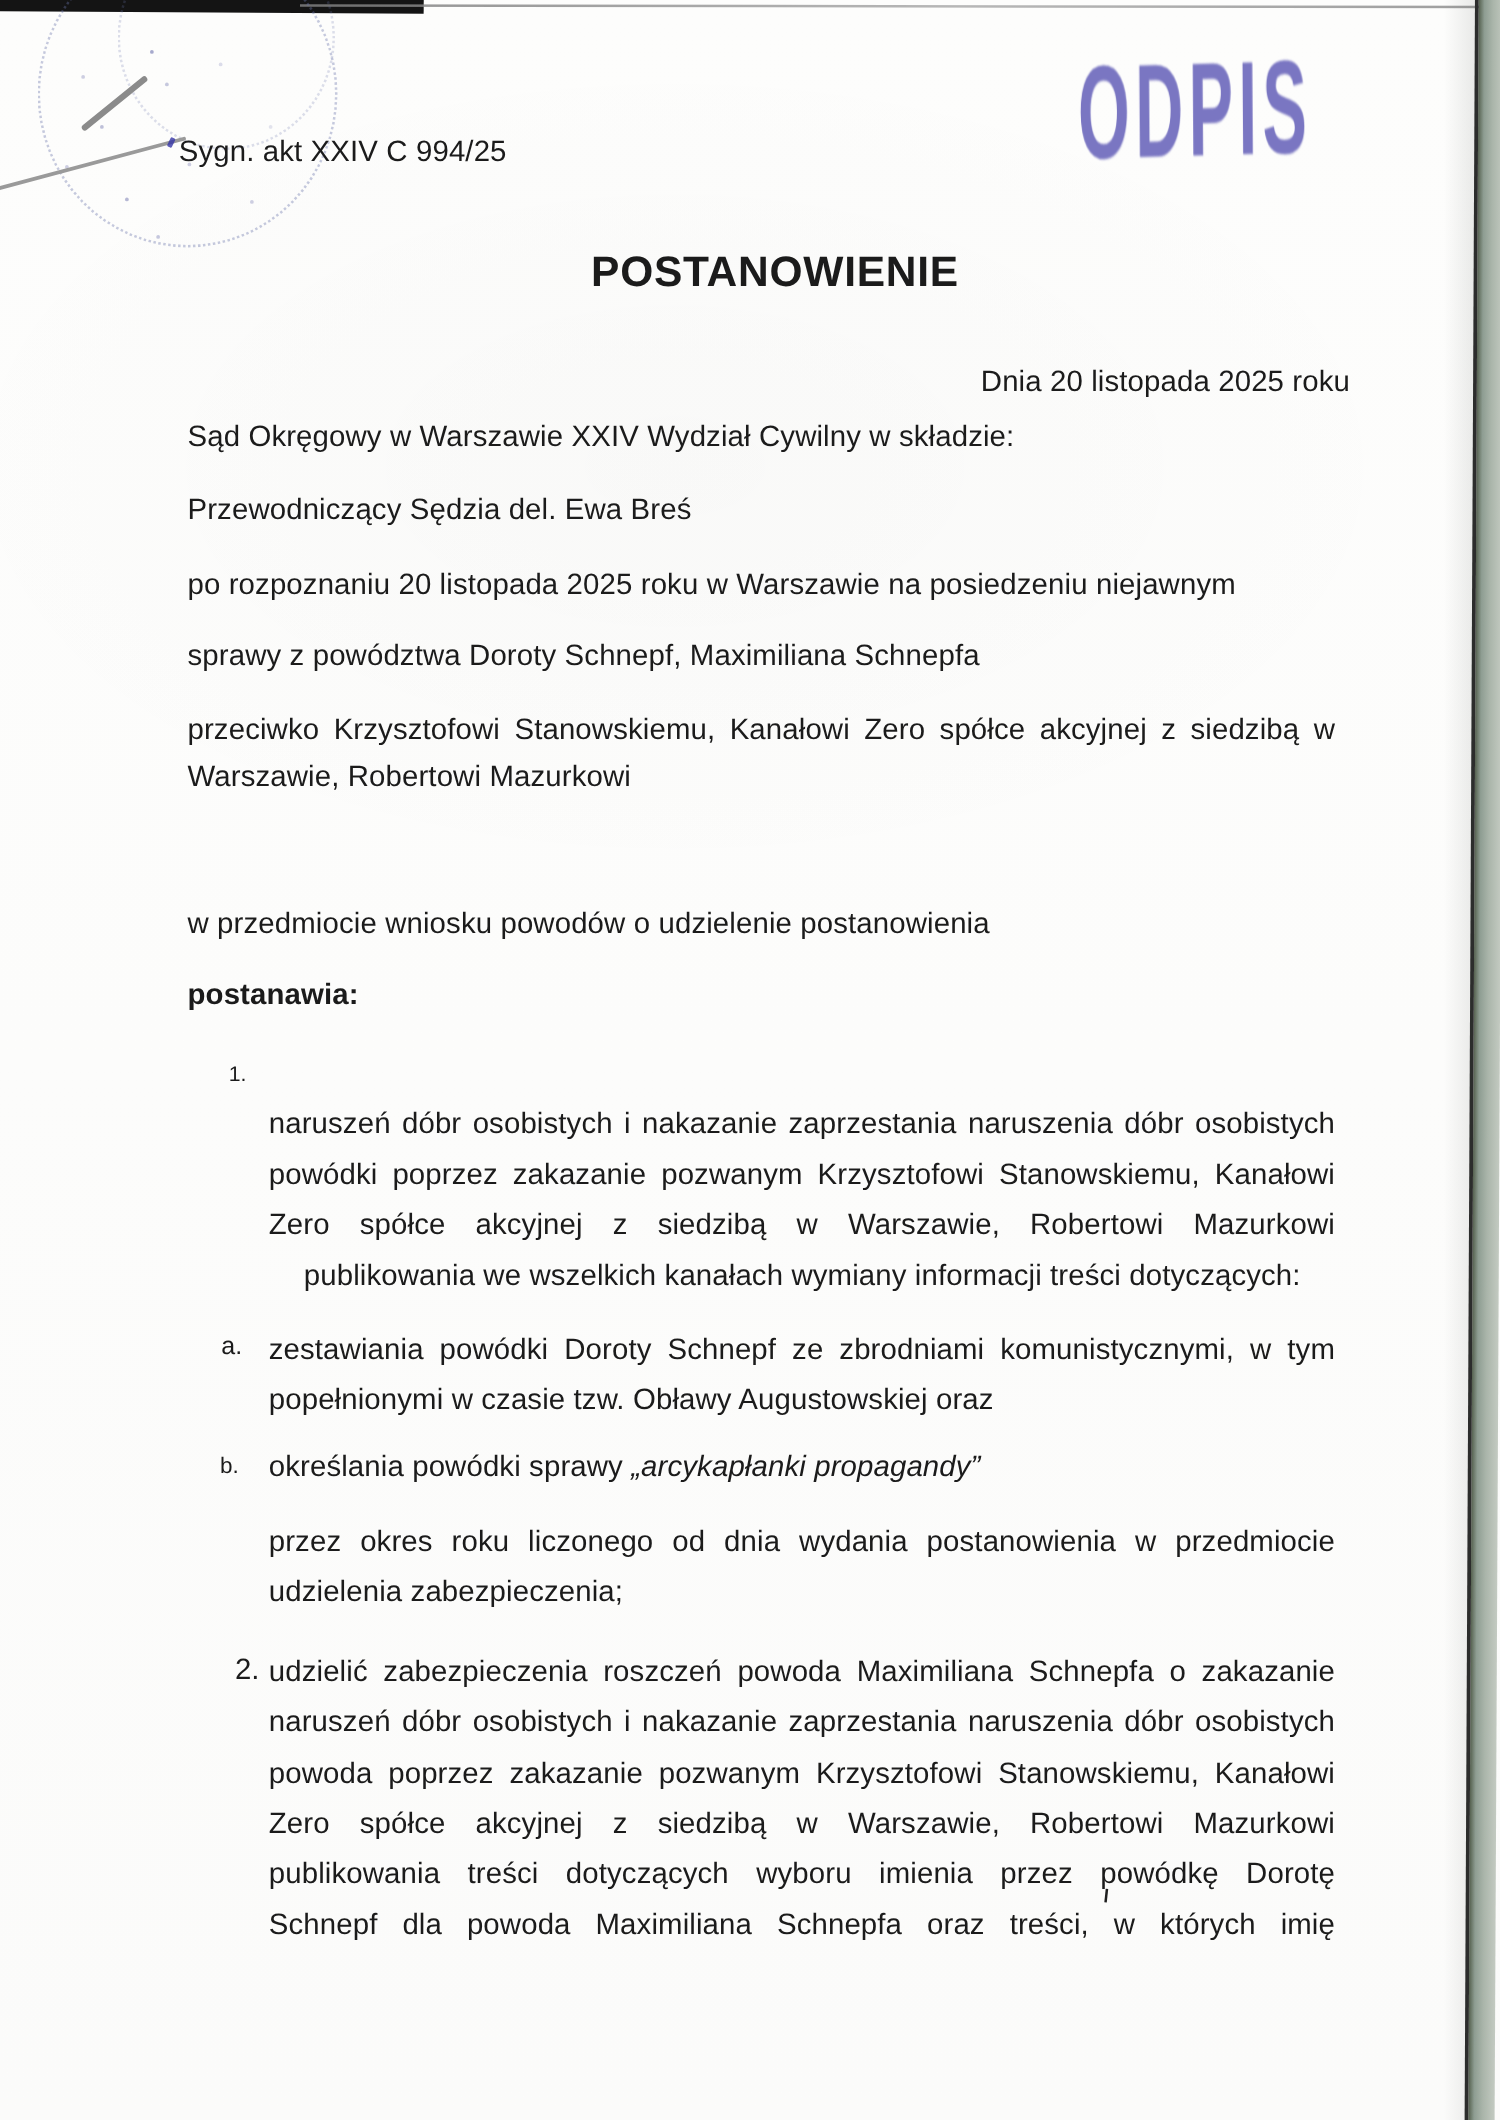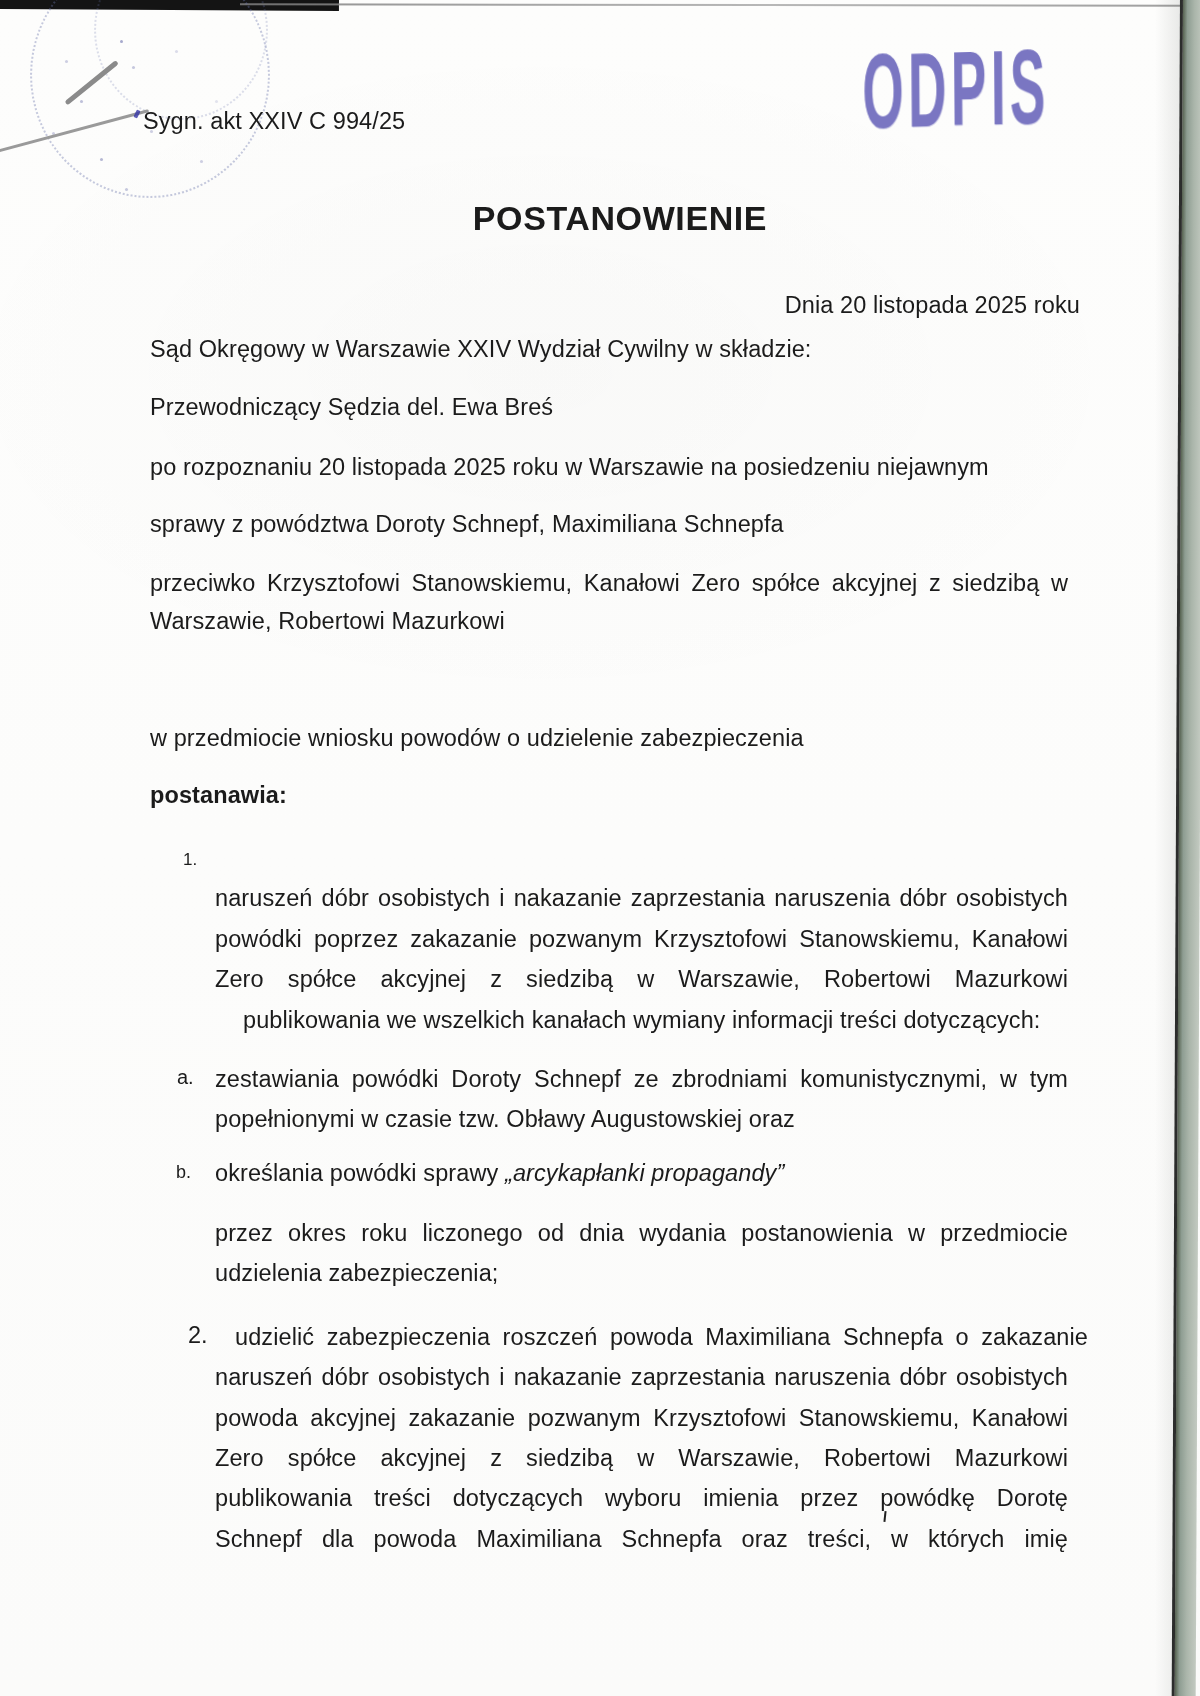--- a/index.html
+++ b/index.html
@@ -95,21 +95,21 @@
 
     <div class="txt" style="left:150px; top:452px;">po rozpoznaniu 20 listopada 2025 roku w Warszawie na posiedzeniu niejawnym</div>
 
     <div class="txt" style="left:150px; top:509px;">sprawy z powództwa Doroty Schnepf, Maximiliana Schnepfa</div>
 
     <div class="txt full jf" style="top:568px;">przeciwko Krzysztofowi Stanowskiemu, Kanałowi Zero spółce akcyjnej z siedzibą w</div>
 
     <div class="txt" style="left:150px; top:606px;">Warszawie, Robertowi Mazurkowi</div>
 
 
-    <div class="txt" style="left:150px; top:723px;">w przedmiocie wniosku powodów o udzielenie zabezpieczenia</div>
+    <div class="txt" style="left:150px; top:723px;">w przedmiocie wniosku powodów o udzielenie postanowienia</div>
 
     <div class="txt b" style="left:150px; top:780px;">postanawia:</div>
 
     <div class="marker" style="left:183px; top:850px; font-size:17px;">1.</div>
     <div class="txt item jf" style="top:883px;">naruszeń dóbr osobistych i nakazanie zaprzestania naruszenia dóbr osobistych</div>
     <div class="txt item jf" style="top:924px;">powódki poprzez zakazanie pozwanym Krzysztofowi Stanowskiemu, Kanałowi</div>
     <div class="txt item jf" style="top:964px;">Zero spółce akcyjnej z siedzibą w Warszawie, Robertowi Mazurkowi</div>
     <div class="txt item" style="top:1005px;margin-left:28px;">publikowania we wszelkich kanałach wymiany informacji treści dotyczących:</div>
 
     <div class="marker" style="left:177px; top:1066px; font-size:20px;">a.</div>
@@ -118,23 +118,23 @@
 
     <div class="marker" style="left:176px; top:1162px; font-size:18px;">b.</div>
     <div class="txt item" style="top:1158px;">
       <span>określania powódki sprawy </span><i>„arcykapłanki propagandy”</i>
     </div>
 
     <div class="txt item jf" style="top:1218px;">przez okres roku liczonego od dnia wydania postanowienia w przedmiocie</div>
     <div class="txt item" style="top:1258px;">udzielenia zabezpieczenia;</div>
 
     <div class="marker" style="left:188px; top:1322px; font-size:23.5px;">2.</div>
-    <div class="txt item jf" style="top:1322px;margin-left:20px;">udzielić zabezpieczenia roszczeń powoda Maximiliana Schnepfa o zakazanie</div>
+    <div class="txt item jf" style="top:1322px;">udzielić zabezpieczenia roszczeń powoda Maximiliana Schnepfa o zakazanie</div>
     <div class="txt item jf" style="top:1362px;">naruszeń dóbr osobistych i nakazanie zaprzestania naruszenia dóbr osobistych</div>
-    <div class="txt item jf" style="top:1403px;">powoda akcyjnej zakazanie pozwanym Krzysztofowi Stanowskiemu, Kanałowi</div>
+    <div class="txt item jf" style="top:1403px;">powoda poprzez zakazanie pozwanym Krzysztofowi Stanowskiemu, Kanałowi</div>
     <div class="txt item jf" style="top:1443px;">Zero spółce akcyjnej z siedzibą w Warszawie, Robertowi Mazurkowi</div>
     <div class="txt item jf" style="top:1483px;">publikowania treści dotyczących wyboru imienia przez powódkę Dorotę</div>
     <div class="txt item jf" style="top:1524px;">Schnepf dla powoda Maximiliana Schnepfa oraz treści, w których imię</div>
 
   </div>
 
   <div class="tick-artifact"></div>
 </div>
 
 </body></html>

